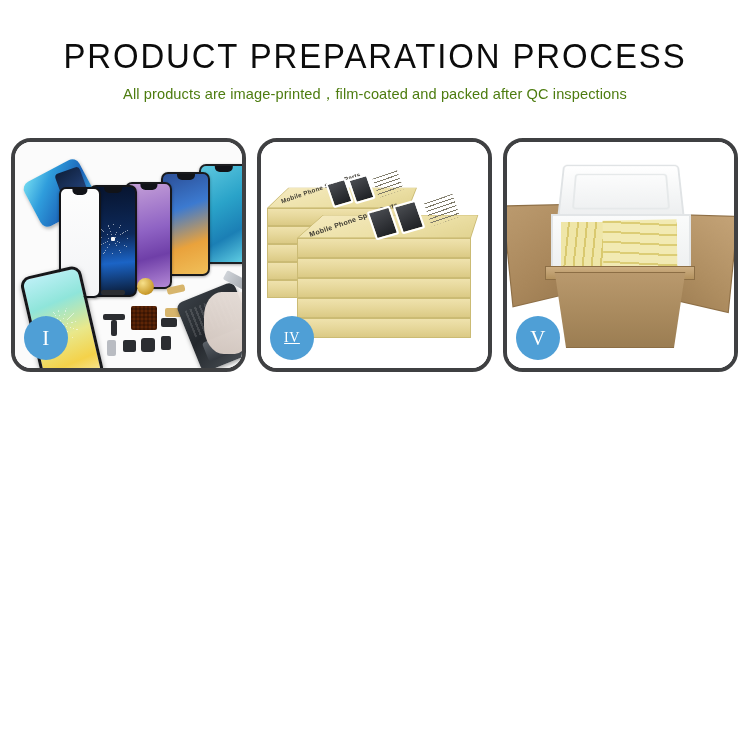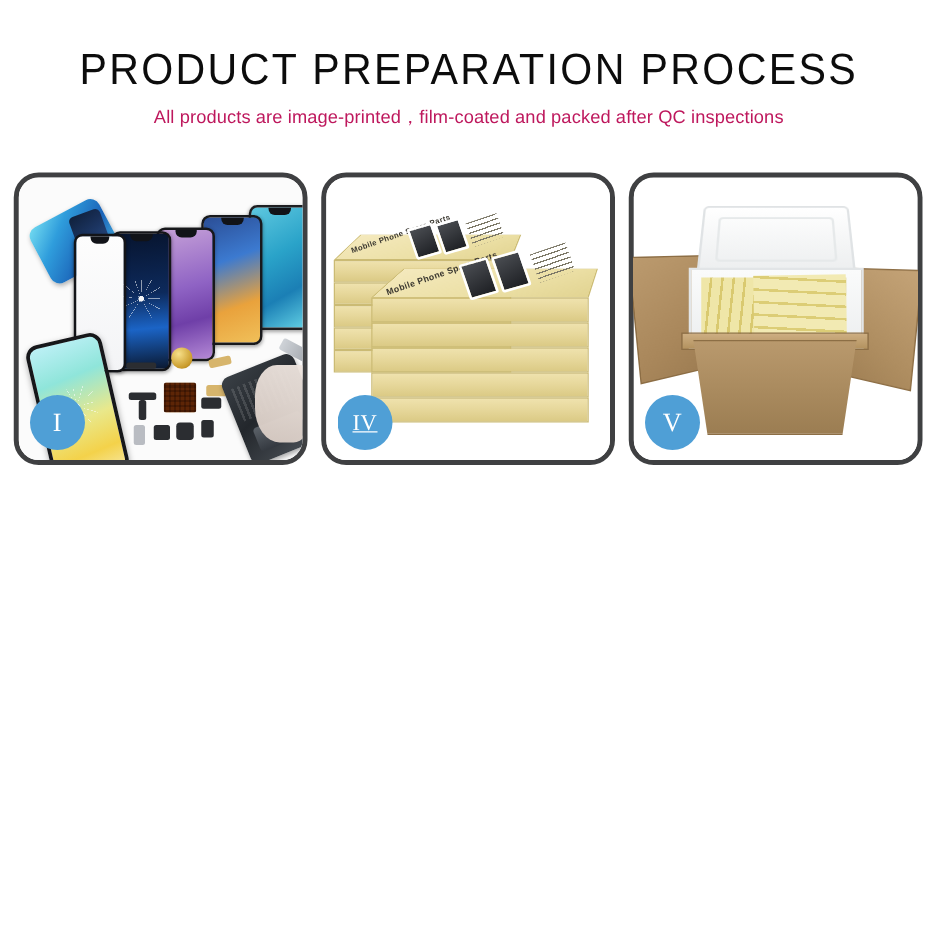--- a/index.html
+++ b/index.html
@@ -40,21 +40,21 @@
     transform-origin: center center;
     white-space: nowrap;
   }
   .subtitle {
     margin-top: 9px;
     font-family: "Liberation Sans", sans-serif;
     font-size: 14.6px;
     line-height: 18px;
     font-weight: 400;
     letter-spacing: 0.1px;
-    color: #be185d;
+    color: #4d7c0f;
     white-space: nowrap;
   }
 
   
   .grid {
     position: absolute;
     top: 138px;
     left: 11px;
     width: 728px;
     display: grid;
@@ -85,21 +85,21 @@
     border-radius: 50%;
     background: #4f9fd6;
     color: #ffffff;
     font-family: "Liberation Serif", serif;
     font-size: 21px;
     line-height: 44px;
     text-align: center;
     letter-spacing: 0.5px;
     z-index: 40;
   }
-  .badge.small-num { font-size: 18px; text-decoration: underline; }
+  .badge.small-num { font-size: 14px; text-decoration: underline; }
 
   
   .p1-bg { position:absolute; inset:0; background:#fbfbfb; }
   .ph {
     position:absolute;
     border-radius:7px;
     box-shadow: 0 1px 3px rgba(0,0,0,.35);
     overflow:hidden;
   }
   .ph-e { width:46px; height:96px; left:184px; top:22px;

